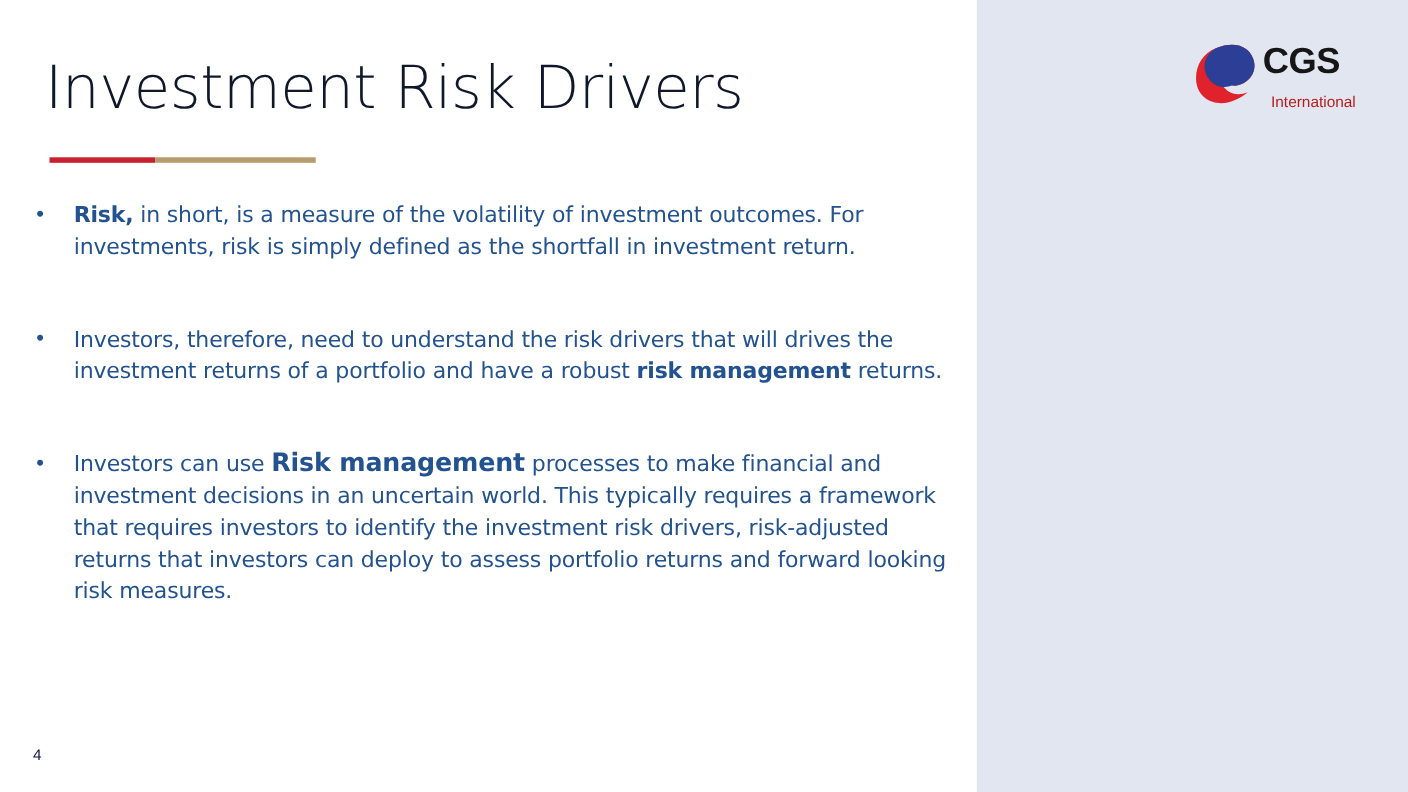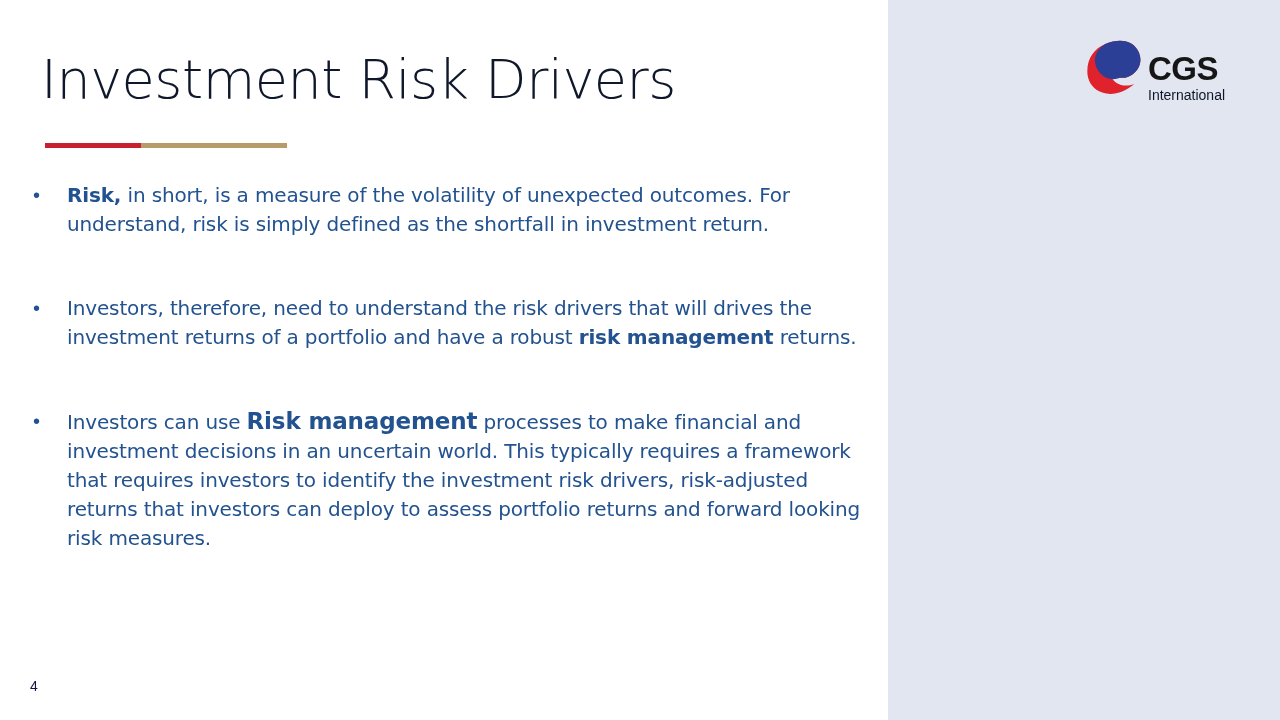--- a/index.html
+++ b/index.html
@@ -41,39 +41,40 @@
   #logo-mark {
     position: absolute;
     top: 2px;
     left: 0;
     width: 62px;
     height: 56px;
   }
   #logo-words {
     position: absolute;
     left: 64px;
-    top: 14px;
+    top: 0px;
     width: 92px;
   }
   #logo-cgs {
     font-family: "Liberation Sans", sans-serif;
     font-weight: bold;
     font-size: 33px;
     letter-spacing: -0.5px;
     color: #161616;
     line-height: 34px;
     white-space: nowrap;
   }
   #logo-intl {
     font-family: "Liberation Sans", sans-serif;
     font-size: 14px;
-    color: #0f172a;
+    color: #b91c1c;
     line-height: 17px;
-    margin-top: 1px;
+    margin-top: 12px;
     white-space: nowrap;
+    text-align: center;
   }
 
   
   #title {
     position: absolute;
     left: 41px;
     top: 47px;
     font-family: "DejaVu Sans", sans-serif;
     font-weight: 300;
     font-size: 54px;
@@ -196,21 +197,21 @@
 
   <div id="accent-rule">
     <div id="accent-red"></div>
     <div id="accent-tan"></div>
   </div>
 
   <div id="body">
 
     <div class="bullet">
       <div class="bullet-marker">•</div>
-      <div class="bullet-text"><b>Risk,</b><span> in short, is a measure of the volatility of unexpected outcomes. For understand, risk is simply defined as the shortfall in investment return.</span></div>
+      <div class="bullet-text"><b>Risk,</b><span> in short, is a measure of the volatility of investment outcomes. For investments, risk is simply defined as the shortfall in investment return.</span></div>
     </div>
 
     <div class="bullet">
       <div class="bullet-marker">•</div>
       <div class="bullet-text"><span>Investors, therefore, need to understand the risk drivers that will drives the investment returns of a portfolio and have a robust </span><b>risk management</b><span> returns.</span></div>
     </div>
 
     <div class="bullet">
       <div class="bullet-marker">•</div>
       <div class="bullet-text"><span>Investors can use </span><span class="big">Risk management</span><span> processes to make financial and investment decisions in an uncertain world. This typically requires a framework that requires investors to identify the investment risk drivers, risk-adjusted returns that investors can deploy to assess portfolio returns and forward looking risk measures.</span></div>

